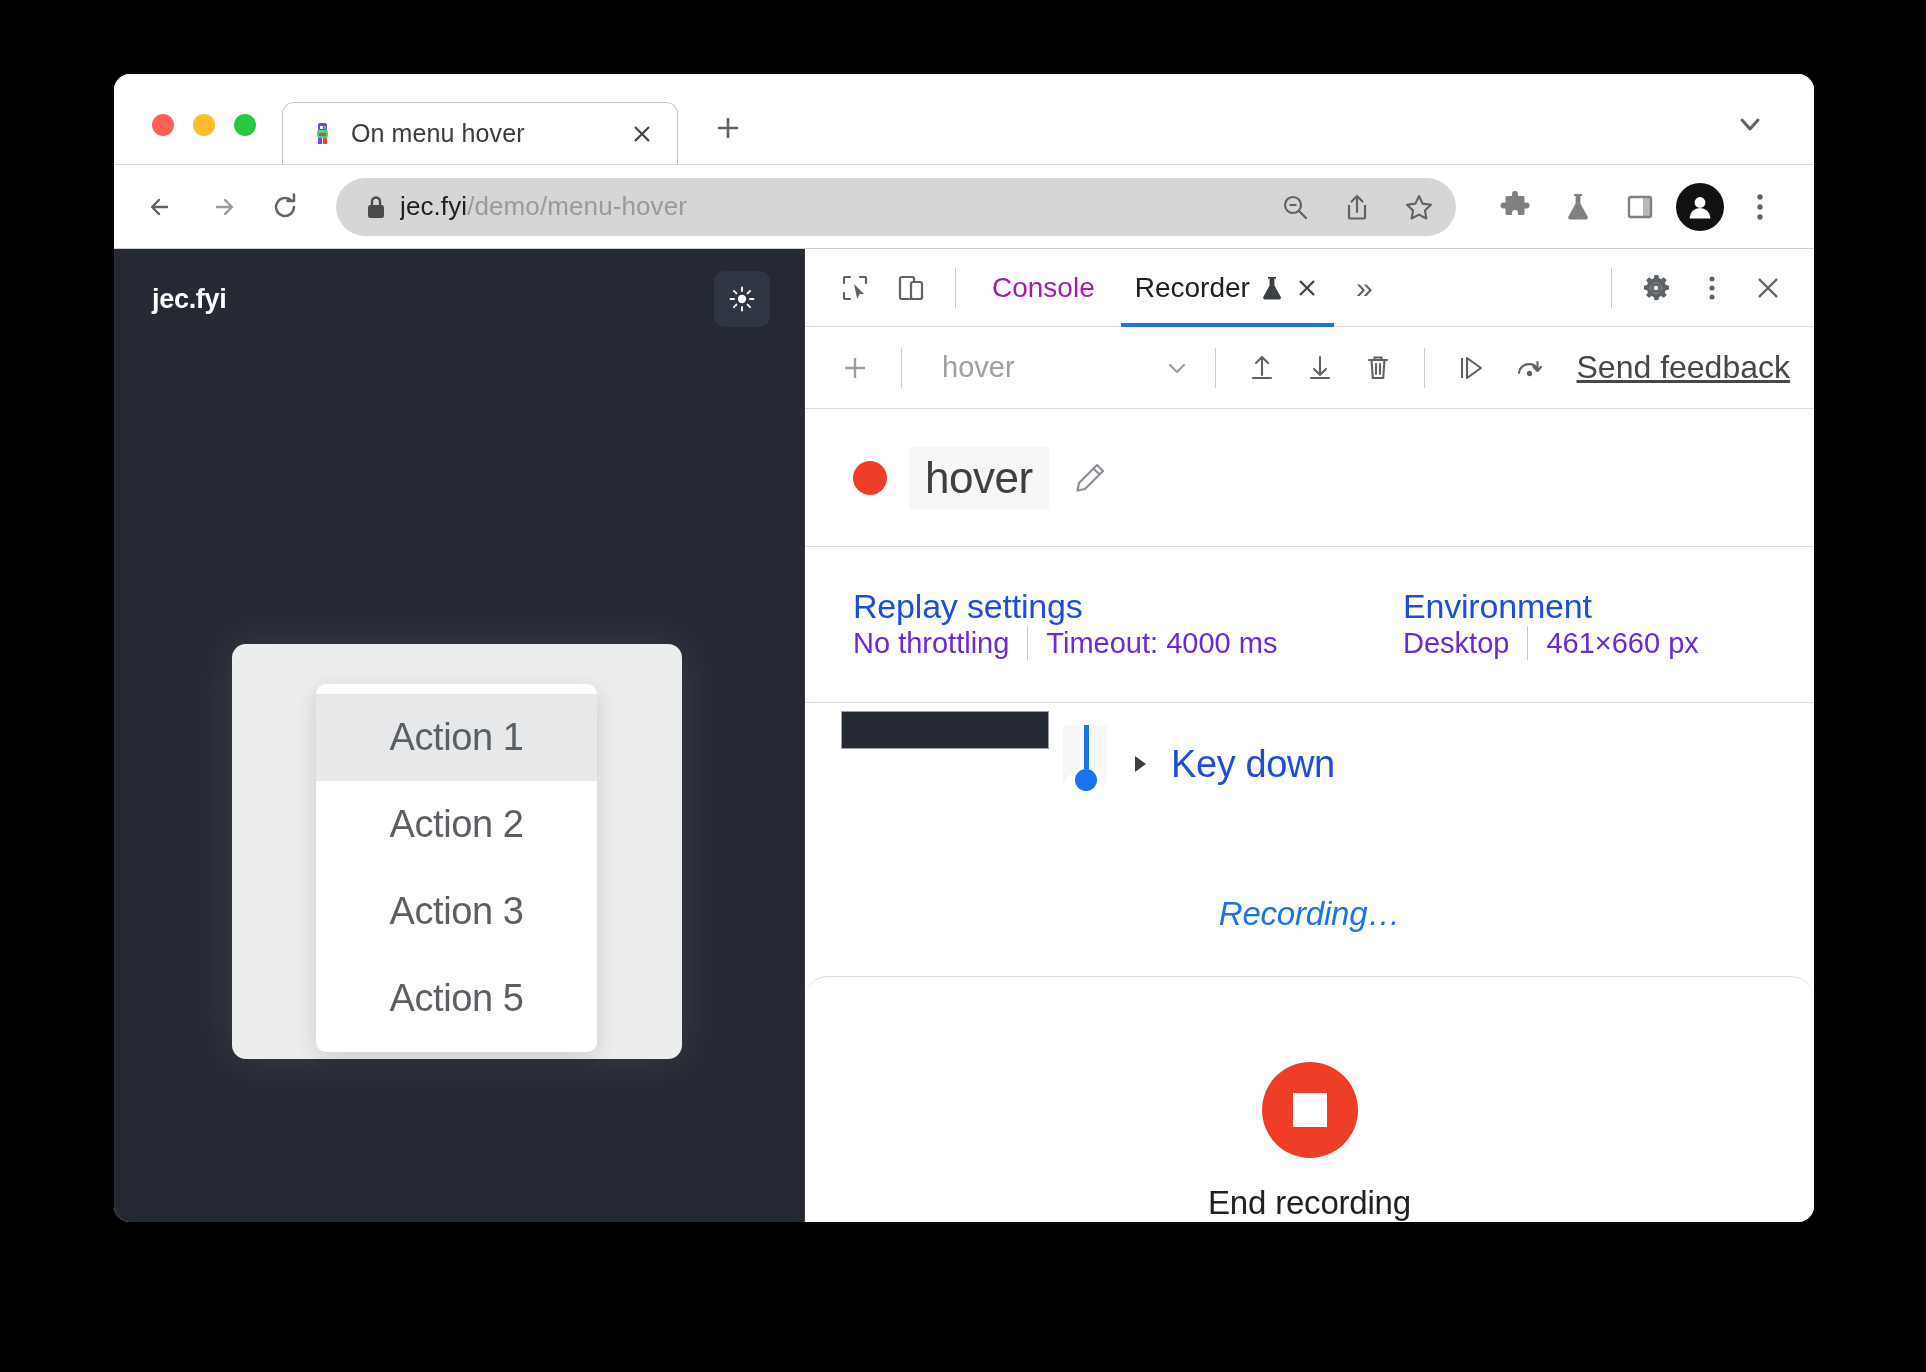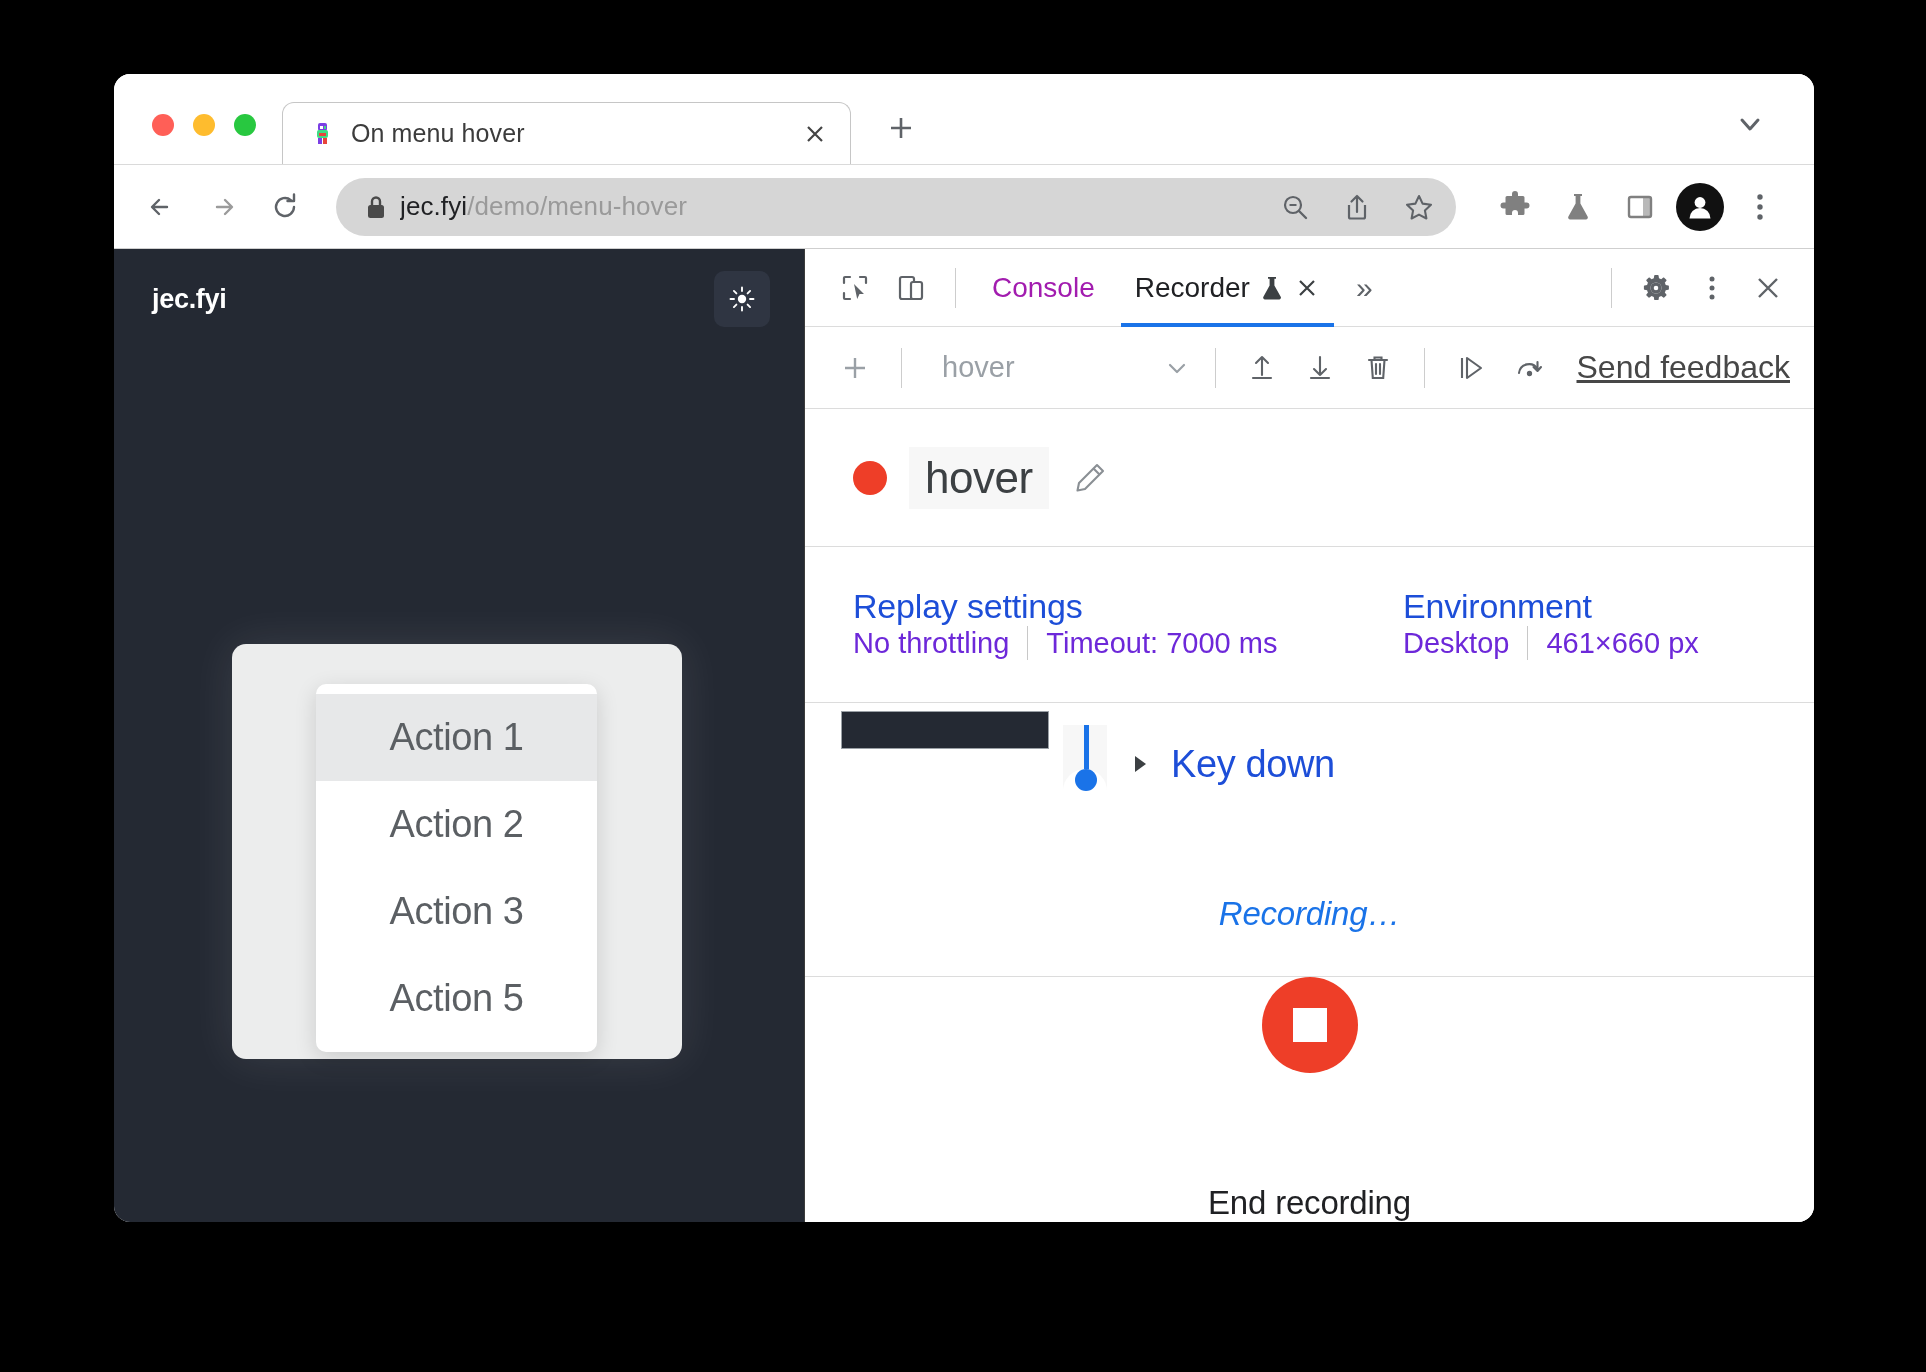--- a/index.html
+++ b/index.html
@@ -49,21 +49,21 @@
   .dot { width: 22px; height: 22px; border-radius: 50%; }
   .dot.red { background: #ff5f57; }
   .dot.yellow { background: #febc2e; }
   .dot.green { background: #28c840; }
 
   .tab {
     position: relative;
     display: flex;
     align-items: center;
     height: 62px;
-    width: 569px;
+    width: 396px;
     padding: 0 20px 0 26px;
     border: 1px solid #c6c6c6;
     border-bottom: none;
     border-radius: 12px 12px 0 0;
     background: #ffffff;
     gap: 16px;
   }
   .tab-favicon {
     width: 26px; height: 26px;
     flex: none;
@@ -464,23 +464,24 @@
     letter-spacing: -0.2px;
   }
 
   
   .rec-footer {
     border-top: 1px solid #dcdcdc;
     height: 246px;
     display: flex;
     flex-direction: column;
     align-items: center;
-    justify-content: space-between;
+    justify-content: flex-end;
     gap: 26px;
     flex: none;
+    border-radius: 23px;
   }
   .stop-btn {
     width: 96px; height: 96px;
     border-radius: 50%;
     background: #ee3e28;
     display: flex; align-items: center; justify-content: center;
   }
   .stop-square {
     width: 34px; height: 34px;
     background: #ffffff;
@@ -782,21 +783,21 @@
             </svg>
           </span>
         </div>
 
         <div class="rec-settings">
           <div class="settings-col">
             <div class="settings-heading">Replay settings</div>
             <div class="settings-values">
               <span>No throttling</span>
               <span class="vsep"></span>
-              <span>Timeout: 7000 ms</span>
+              <span>Timeout: 4000 ms</span>
             </div>
           </div>
           <div class="settings-col env">
             <div class="settings-heading">Environment</div>
             <div class="settings-values">
               <span>Desktop</span>
               <span class="vsep"></span>
               <span>461×660 px</span>
             </div>
           </div>

